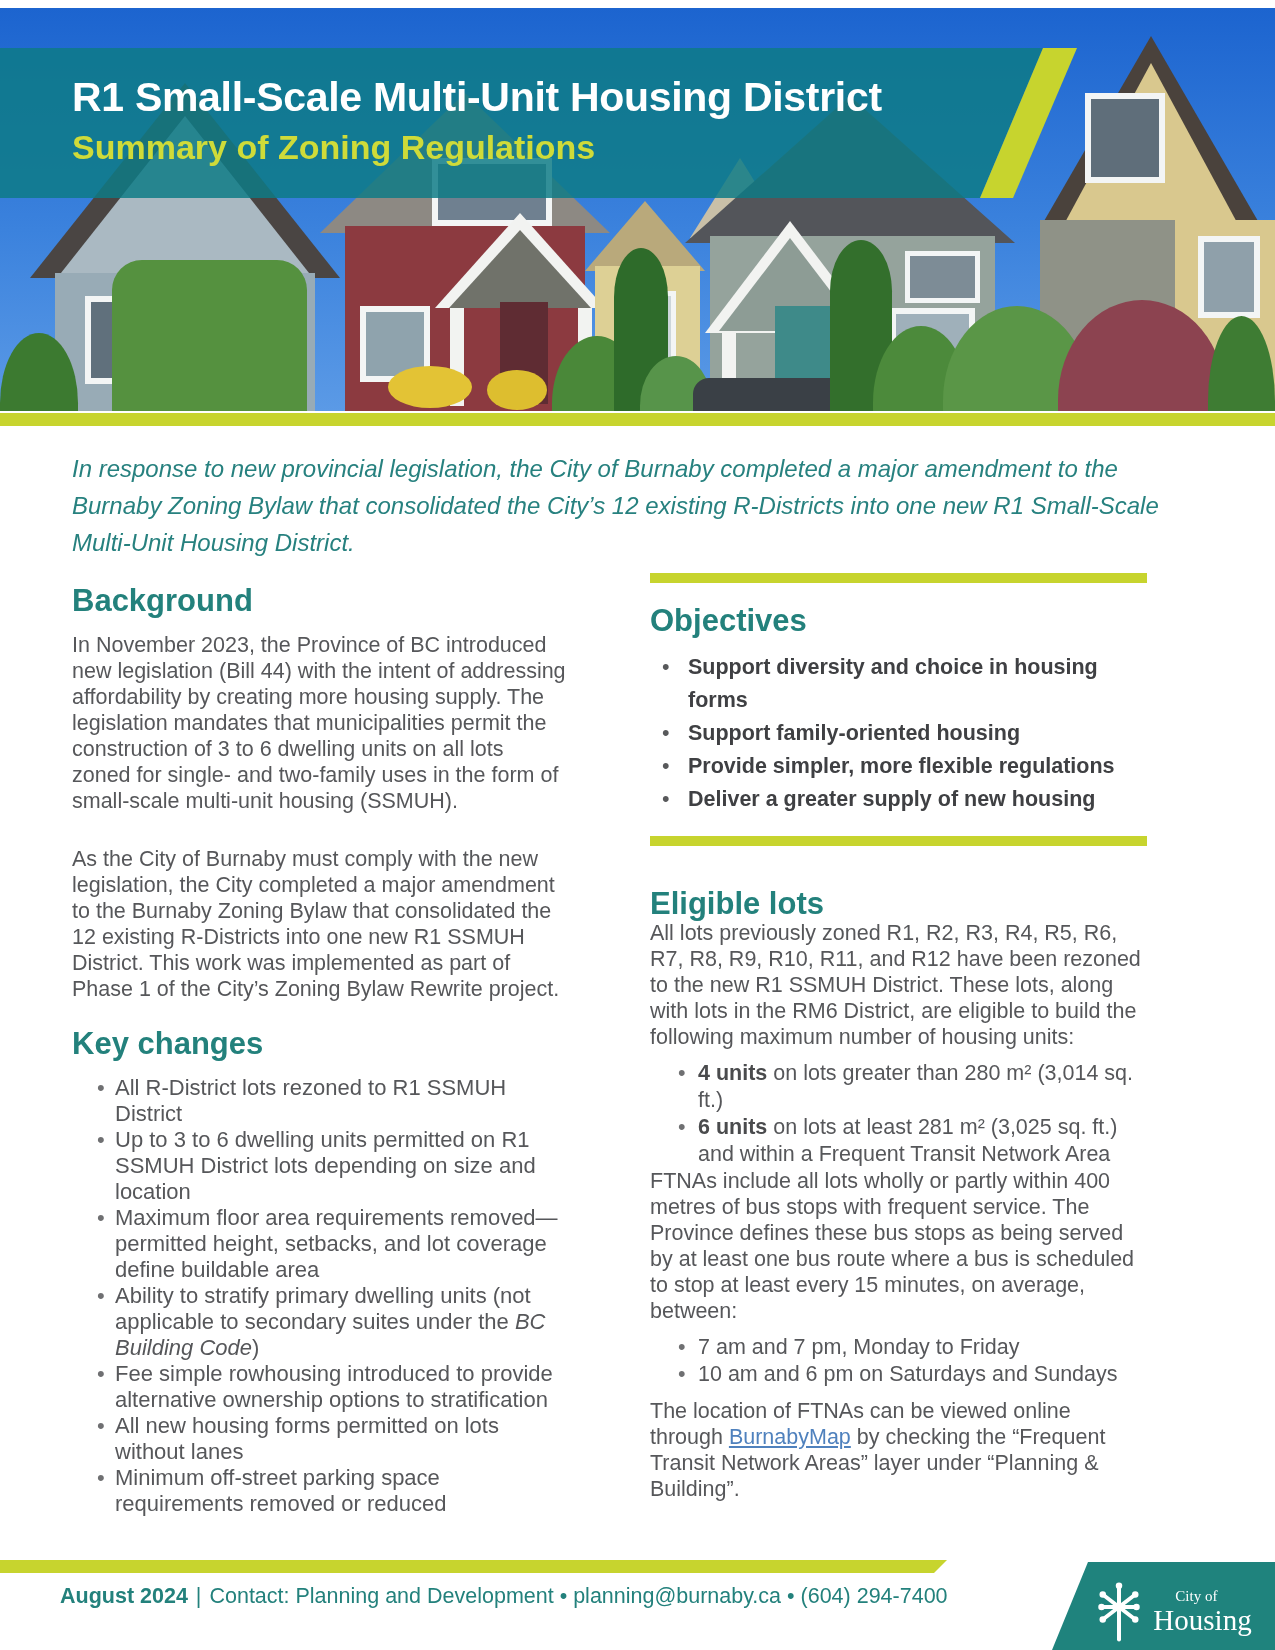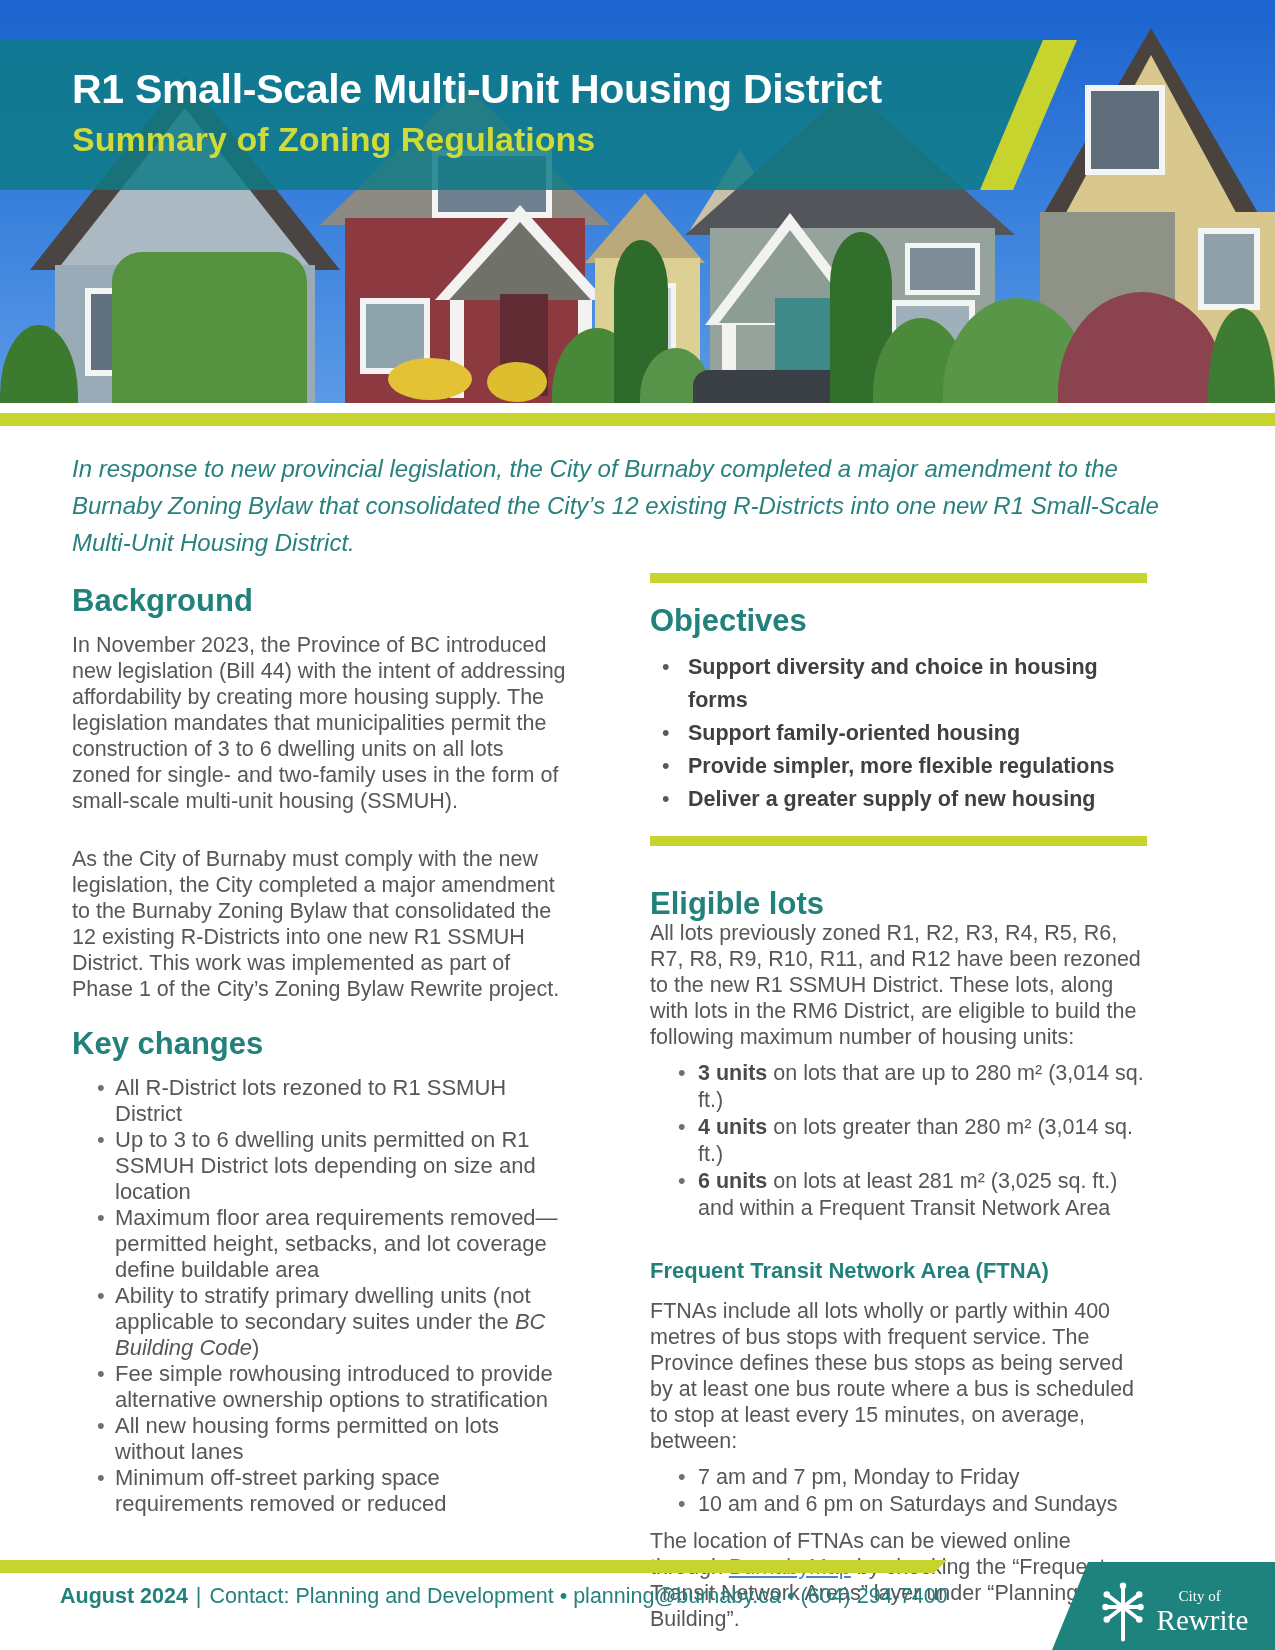--- a/index.html
+++ b/index.html
@@ -1,20 +1,20 @@
 <!DOCTYPE html>
 <html><head>
 <meta charset="utf-8">
 <style>
   html,body{margin:0;padding:0;background:#e8e8e8;}
   .page{position:relative;width:1275px;height:1650px;margin:0 auto;background:#ffffff;
         overflow:hidden;font-family:"Liberation Sans",sans-serif;}
 
   
-  .photo{position:absolute;left:0;top:0;width:1275px;height:403px;overflow:hidden;
+  .photo{position:absolute;left:0;top:8px;width:1275px;height:403px;overflow:hidden;
          background:linear-gradient(180deg,#1c64cf 0%,#3b82dd 55%,#5b9ae6 100%);}
   .ph{position:absolute;}
   .tri{clip-path:polygon(50% 0,100% 100%,0 100%);}
   .dome{border-radius:50% 50% 0 0 / 90% 90% 0 0;}
   .glass{box-sizing:border-box;border:6px solid #f3f5f5;}
 
   .distant{left:690px;top:150px;width:100px;height:80px;background:#c9c0a8;}
   .a-roof{left:30px;top:75px;width:310px;height:195px;background:#4a4543;}
   .a-gable{left:57px;top:108px;width:256px;height:162px;background:#aab9c2;}
   .a-body{left:55px;top:265px;width:260px;height:138px;background:#98abb6;}
@@ -215,26 +215,24 @@
       <li>Support diversity and choice in housing forms</li>
       <li>Support family-oriented housing</li>
       <li>Provide simpler, more flexible regulations</li>
       <li>Deliver a greater supply of new housing</li>
     </ul>
     <div class="hr-y"></div>
 
     <h2 class="h2-el">Eligible lots</h2>
     <p class="body-p">All lots previously zoned R1, R2, R3, R4, R5, R6, R7, R8, R9, R10, R11, and R12 have been rezoned to the new R1 SSMUH District. These lots, along with lots in the RM6 District, are eligible to build the following maximum number of housing units:</p>
     <ul class="units">
-      <li><b>3 units</b><span> on lots that are up to 280 m² (3,014 sq. ft.)</span></li>
       <li><b>4 units</b><span> on lots greater than 280 m² (3,014 sq. ft.)</span></li>
       <li><b>6 units</b><span> on lots at least 281 m² (3,025 sq. ft.) and within a Frequent Transit Network Area</span></li>
     </ul>
 
-    <h3>Frequent Transit Network Area (FTNA)</h3>
     <p class="body-p">FTNAs include all lots wholly or partly within 400 metres of bus stops with frequent service. The Province defines these bus stops as being served by at least one bus route where a bus is scheduled to stop at least every 15 minutes, on average, between:</p>
     <ul class="times">
       <li>7 am and 7 pm, Monday to Friday</li>
       <li>10 am and 6 pm on Saturdays and Sundays</li>
     </ul>
     <p class="body-p"><span>The location of FTNAs can be viewed online through </span><a class="link">BurnabyMap</a><span> by checking the “Frequent Transit Network Areas” layer under “Planning &amp; Building”.</span></p>
   </section>
 
   <div class="footer-bar"></div>
   <div class="footer-line">
@@ -252,18 +250,18 @@
           <circle cx="7" cy="10" r="2.6" stroke="none"></circle>
           <circle cx="33" cy="10" r="2.6" stroke="none"></circle>
           <circle cx="6" cy="20" r="2.6" stroke="none"></circle>
           <circle cx="34" cy="20" r="2.6" stroke="none"></circle>
           <circle cx="7" cy="30" r="2.6" stroke="none"></circle>
           <circle cx="33" cy="30" r="2.6" stroke="none"></circle>
         </g>
       </svg>
       <div class="brand-words">
         <div class="small">City of</div>
-        <div class="big">Rewrite</div>
+        <div class="big">Housing</div>
       </div>
     </div>
   </div>
 
 </div>
 
 </body></html>

